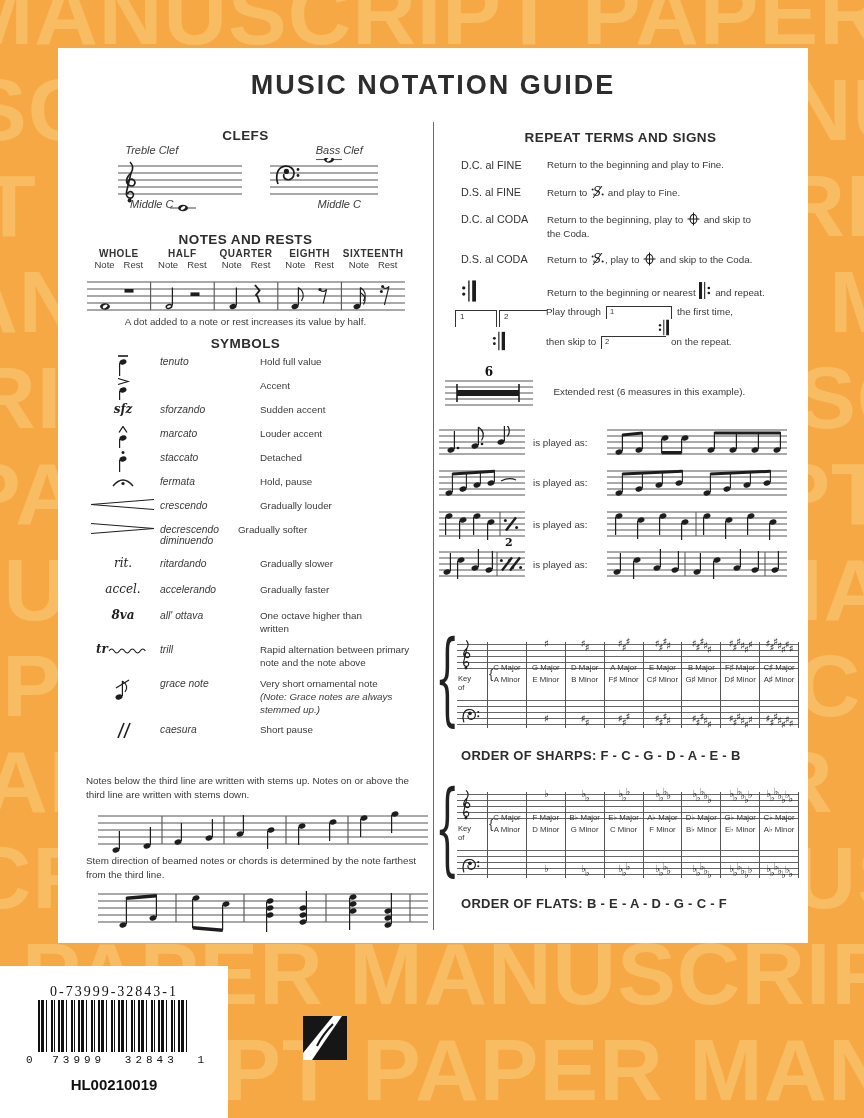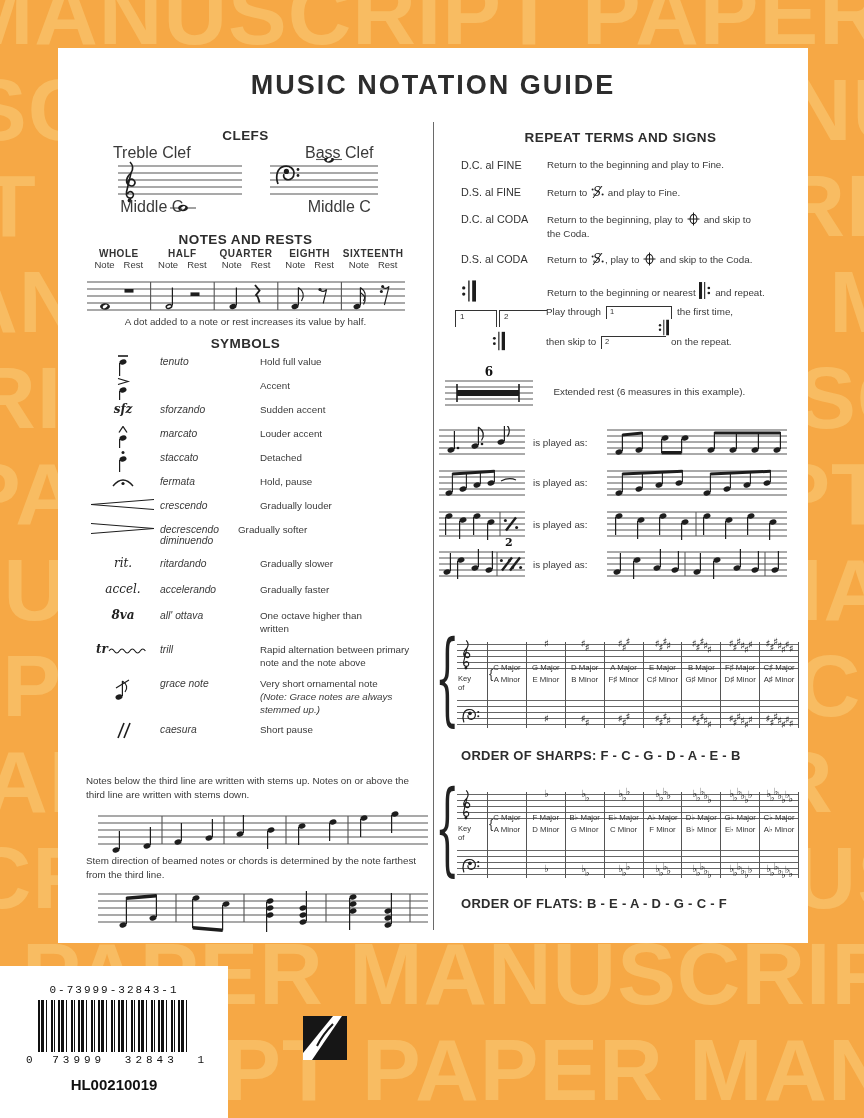--- a/index.html
+++ b/index.html
@@ -13,21 +13,21 @@
   .wm-row{
     position:absolute;white-space:nowrap;font-weight:800;font-size:88px;
     line-height:1;color:#F8BC62;letter-spacing:1px;
   }
   
   .card{position:absolute;left:58px;top:48px;width:750px;height:895px;background:#fff;z-index:1;}
   .title{position:absolute;top:22px;left:0;right:0;text-align:center;
     font-size:27px;font-weight:800;letter-spacing:2px;color:#2d2d2d;}
   .divider{position:absolute;left:375px;top:74px;width:1px;height:808px;background:#6a6a6a;}
   .sec{position:absolute;font-size:13.5px;font-weight:800;letter-spacing:.4px;color:#2d2d2d;text-align:center;width:375px;}
-  .small-lb{font-size:16px;color:#3a3a3a;}
+  .small-lb{font-size:11px;color:#3a3a3a;font-style:italic;}
   .body-txt{font-size:9.8px;line-height:1.38;color:#3a3a3a;}
 
   
   .clef-labels{position:absolute;top:96px;left:0;width:375px;display:flex;}
   .clef-labels span{flex:1;text-align:center;}
   .clef-staves{position:absolute;top:110px;left:0;width:375px;display:flex;justify-content:center;gap:16px;}
   .mc-labels{position:absolute;top:150px;left:0;width:375px;display:flex;}
   .mc-labels span{flex:1;text-align:center;}
 
   
@@ -100,21 +100,21 @@
   .kc-col{flex:1;border-right:1px solid #555;position:relative;}
   .kc-col:first-child .kc-lab::before{content:"{";font-size:13px;position:absolute;left:1px;top:2px;color:#333;}
   .kc-lab{position:absolute;top:20px;left:0;right:0;text-align:center;font-size:7.8px;line-height:1.55;color:#333;}
   .kc-cl{position:absolute;left:0;right:0;text-align:center;letter-spacing:-1px;font-size:10px;color:#111;font-family:"DejaVu Sans",sans-serif;}
   .kc-cl-top{top:-4px;} .kc-cl-bot{bottom:4px;}
   .kc-cl span{position:relative;display:inline-block;line-height:1;}
   .order-line{position:absolute;left:28px;font-size:13px;font-weight:800;color:#2d2d2d;letter-spacing:.3px;}
 
   
   .bc-box{position:absolute;left:0;top:966px;width:228px;height:152px;background:#fff;z-index:2;}
-  .bc-num{position:absolute;top:18px;width:100%;text-align:center;font-size:11px;letter-spacing:2px;color:#111;font-family:Liberation Mono, monospace;}
+  .bc-num{position:absolute;top:18px;width:100%;text-align:center;font-size:14px;letter-spacing:2px;color:#111;font-family:Liberation Serif, serif;}
   .bars{position:absolute;top:34px;left:38px;width:152px;height:52px;
     background:repeating-linear-gradient(90deg,#111 0 2px,#fff 2px 3px,#111 3px 6px,#fff 6px 8px,#111 8px 9px,#fff 9px 13px,#111 13px 15px,#fff 15px 16px,#111 16px 17px,#fff 17px 20px);}
   .bc-digits{position:absolute;top:88px;left:26px;width:178px;display:flex;justify-content:space-between;font-size:11px;color:#111;font-family:"Liberation Mono",monospace;}
   .bc-digits .grp{letter-spacing:4px;}
   .bc-hl{position:absolute;top:110px;width:100%;text-align:center;font-size:15px;font-weight:700;color:#111;}
   .logo{position:absolute;left:303px;top:1016px;display:flex;align-items:center;gap:9px;z-index:2;}
   .logo-text{font-size:21px;font-weight:700;letter-spacing:2px;color:#181818;}
   .logo-text sup{font-size:8px;vertical-align:10px;letter-spacing:0;}
 </style>
 </head>

